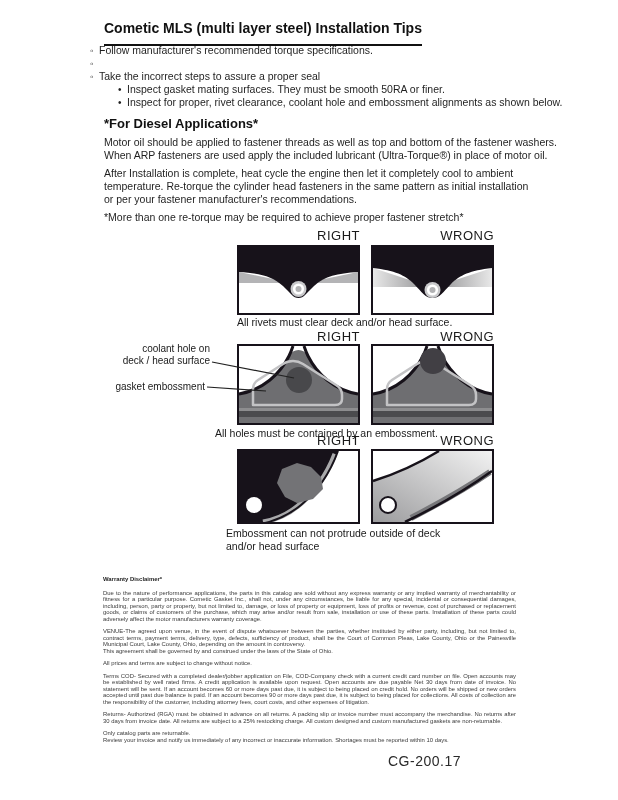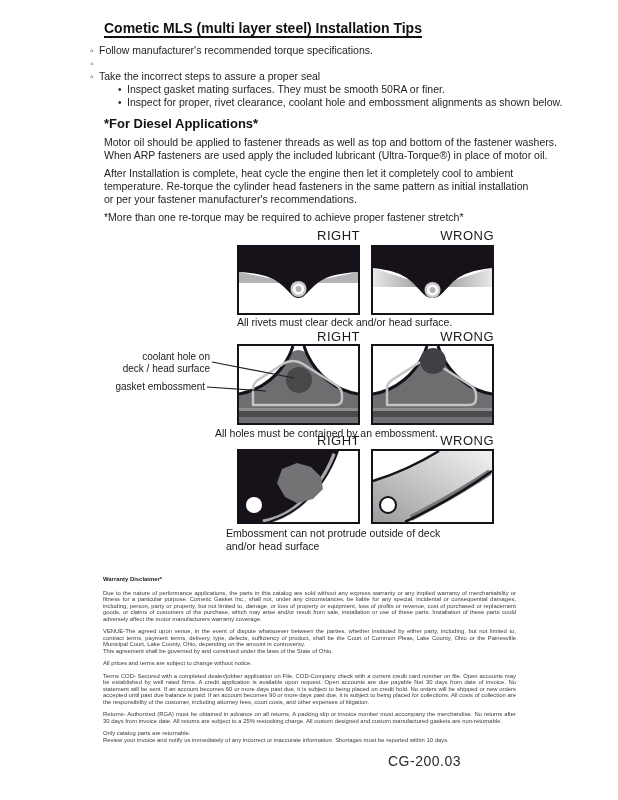--- a/index.html
+++ b/index.html
@@ -4,21 +4,21 @@
 <style>
   * { margin:0; padding:0; box-sizing:border-box; }
   html,body { background:#ffffff; }
   .page {
     position:relative; width:618px; height:800px; background:#ffffff;
     font-family:"Liberation Sans", sans-serif; color:#1f1f1f; overflow:hidden;
   }
   .pre { white-space:pre-line; }
   .page-title {
     position:absolute; left:104px; top:20px; font-size:14px; font-weight:bold;
-    color:#111; border-bottom:2px solid #111; padding-bottom:0; display:inline-block;
+    color:#111; border-bottom:2px solid #111; padding-bottom:8px; display:inline-block;
   }
   .bullets { position:absolute; left:90px; top:44px; width:500px; font-size:10.5px; line-height:13px; }
   .bullet-row { display:flex; }
   .bullet-row.sub { margin-left:28px; }
   .marker { width:9px; flex:0 0 9px; color:#1f1f1f; }
   .marker.circle { font-size:10px; }
   .marker.dot { font-size:10px; }
   .diesel { position:absolute; left:104px; top:117px; width:520px; font-size:10.5px; line-height:13px; }
   .diesel-heading { font-size:13px; font-weight:bold; color:#111; margin-bottom:6px; }
   .diesel p { margin-bottom:5px; }
@@ -115,21 +115,21 @@
       <circle cx="61.5" cy="45" r="3" fill="#b2b2b4"></circle>
       <rect x="1" y="1" width="121" height="68" fill="none" stroke="#17121a" stroke-width="2"></rect>
     </svg>
   </div>
 
   <div class="caption" style="left:237px; top:316px;text-align:right;">All rivets must clear deck and/or head surface.</div>
 
   <div class="diagram-label" style="left:237px; top:329px;">RIGHT</div>
   <div class="diagram-label" style="left:371px; top:329px;">WRONG</div>
 
-  <div class="callout pre" style="left:90px; top:343px; width:120px;margin-top:8px;">coolant hole on
+  <div class="callout pre" style="left:90px; top:343px; width:120px;">coolant hole on
 deck / head surface</div>
   <div class="callout" style="left:90px; top:381px; width:115px;">gasket embossment</div>
 
   <div class="panel" style="left:237px; top:344px;">
     <svg width="123" height="81" viewBox="0 0 123 81">
       <rect x="0" y="0" width="123" height="81" fill="#ffffff"></rect>
       <path d="M2,50 C26,46 43,30 52,12 C56,4 67,4 71,12 C80,30 97,46 121,50 L121,79 L2,79 Z" fill="#6e6e71"></path>
       <path d="M2,50 C26,46 43,30 52,12 C54,8 55,5 56,2" fill="none" stroke="#17121a" stroke-width="3"></path>
       <path d="M121,50 C97,46 80,30 71,12 C69,8 68,5 67,2" fill="none" stroke="#17121a" stroke-width="3"></path>
       <rect x="2" y="64" width="119" height="3" fill="#8d8d8f"></rect>
@@ -204,15 +204,15 @@
     <p class="pre">Due to the nature of performance applications, the parts in this catalog are sold without any express warranty or any implied warranty of merchantability or fitness for a particular purpose.  Cometic Gasket Inc., shall not, under any circumstances, be liable for any special, incidental or consequential damages, including, person, party or property, but not limited to, damage, or loss of property or equipment, loss of profits or revenue, cost of purchased or replacement goods, or claims of customers of the purchase, which may arise and/or result from sale, installation or use of these parts.  Installation of these parts could adversely affect the motor manufacturers warranty coverage.</p>
     <p class="pre">VENUE-The agreed upon venue, in the event of dispute whatsoever between the parties, whether instituted by either party, including, but not limited to, contract terms, payment terms, delivery, type, defects, sufficiency of product, shall be the Court of Common Pleas, Lake County, Ohio or the Painesville Municipal Court, Lake County, Ohio, depending on the amount in controversy.
 This agreement shall be governed by and construed under the laws of the State of Ohio.</p>
     <p class="pre">All prices and terms are subject to change without notice.</p>
     <p class="pre">Terms COD- Secured with a completed dealer/jobber application on File, COD-Company check with a current credit card number on file.  Open accounts may be established by well rated firms.  A credit application is available upon request.  Open accounts are due payable Net 30 days from date of invoice.  No statement will be sent.  If an account becomes 60 or more days past due, it is subject to being placed on credit hold.  No orders will be shipped or new orders accepted until past due balance is paid.  If an account becomes 90 or more days past due, it is subject to being placed for collections.  All costs of collection are the responsibility of the customer, including attorney fees, court costs, and other expenses of litigation.</p>
     <p class="pre">Returns- Authorized (RGA) must be obtained in advance on all returns.  A packing slip or invoice number must accompany the merchandise.  No returns after 30 days from invoice date.  All returns are subject to a 25% restocking charge.  All custom designed and custom manufactured gaskets are non-returnable.</p>
     <p class="pre">Only catalog parts are returnable.
 Review your invoice and notify us immediately of any incorrect or inaccurate information.  Shortages must be reported within 10 days.</p>
   </div>
 
-  <div class="page-code">CG-200.03</div>
+  <div class="page-code">CG-200.17</div>
 
 </div>
 
 </body></html>

